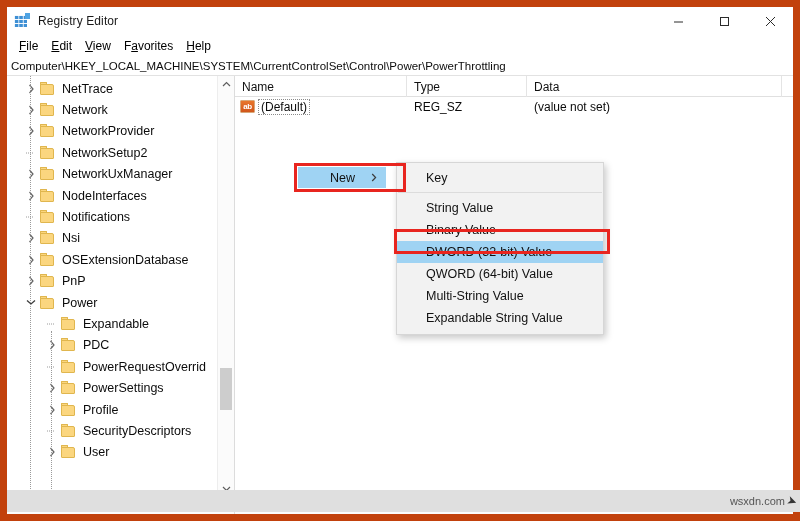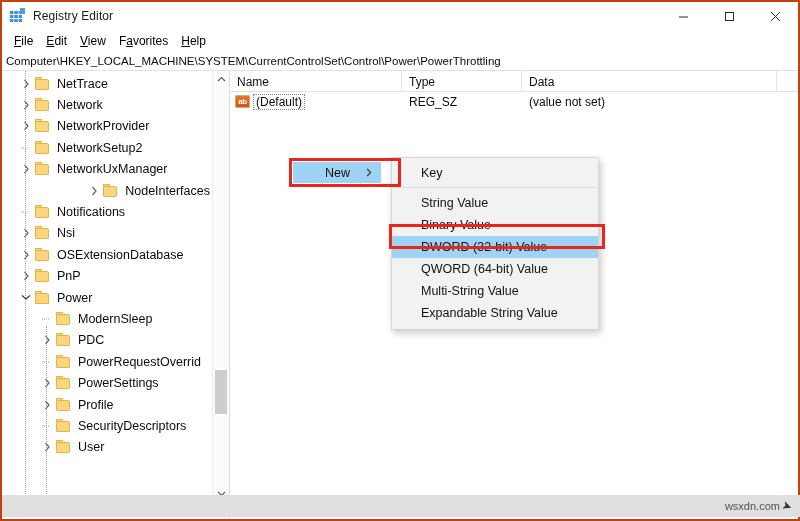--- a/index.html
+++ b/index.html
@@ -6,21 +6,21 @@
   html, body {
     width: 800px; height: 521px;
     font-family: "Liberation Sans", sans-serif;
     background: #ffffff;
     overflow: hidden;
   }
   .window {
     position: relative;
     width: 800px; height: 521px;
     background: #b91c1c;
-    border: 2px solid #c2410c;
+    border: 7px solid #c2410c;
     display: flex;
     flex-direction: column;
   }
 
   
   .titlebar {
     height: 28px;
     display: flex;
     align-items: center;
     background: #ffffff;
@@ -463,21 +463,21 @@
                 <svg width="7" height="10" viewBox="0 0 7 10">
                   <polyline points="1.5,1 5,5 1.5,9" fill="none" stroke="#646464" stroke-width="1.2"></polyline>
                 </svg>
               </span>
               <span class="folder">
                 <span class="ftab"></span>
                 <span class="fback"></span>
               </span>
               <span class="tlabel">NetworkUxManager</span>
             </div>
-            <div class="tnode" style="padding-left: 16px; justify-content: flex-end;">
+            <div class="tnode" style="padding-left: 16px;">
               <span class="twist">
                 <svg width="7" height="10" viewBox="0 0 7 10">
                   <polyline points="1.5,1 5,5 1.5,9" fill="none" stroke="#646464" stroke-width="1.2"></polyline>
                 </svg>
               </span>
               <span class="folder">
                 <span class="ftab"></span>
                 <span class="fback"></span>
               </span>
               <span class="tlabel">NodeInterfaces</span>
@@ -545,21 +545,21 @@
             <div class="tnode" style="padding-left: 37px;">
               <span class="twist">
                 <svg width="12" height="12" viewBox="0 0 12 12">
                   <line x1="1" y1="6" x2="9" y2="6" stroke="#9a9a9a" stroke-width="1" stroke-dasharray="1,1"></line>
                 </svg>
               </span>
               <span class="folder">
                 <span class="ftab"></span>
                 <span class="fback"></span>
               </span>
-              <span class="tlabel">ModernSleep</span>
+              <span class="tlabel">Expandable</span>
             </div>
             <div class="tnode" style="padding-left: 37px;">
               <span class="twist">
                 <svg width="7" height="10" viewBox="0 0 7 10">
                   <polyline points="1.5,1 5,5 1.5,9" fill="none" stroke="#646464" stroke-width="1.2"></polyline>
                 </svg>
               </span>
               <span class="folder">
                 <span class="ftab"></span>
                 <span class="fback"></span>

